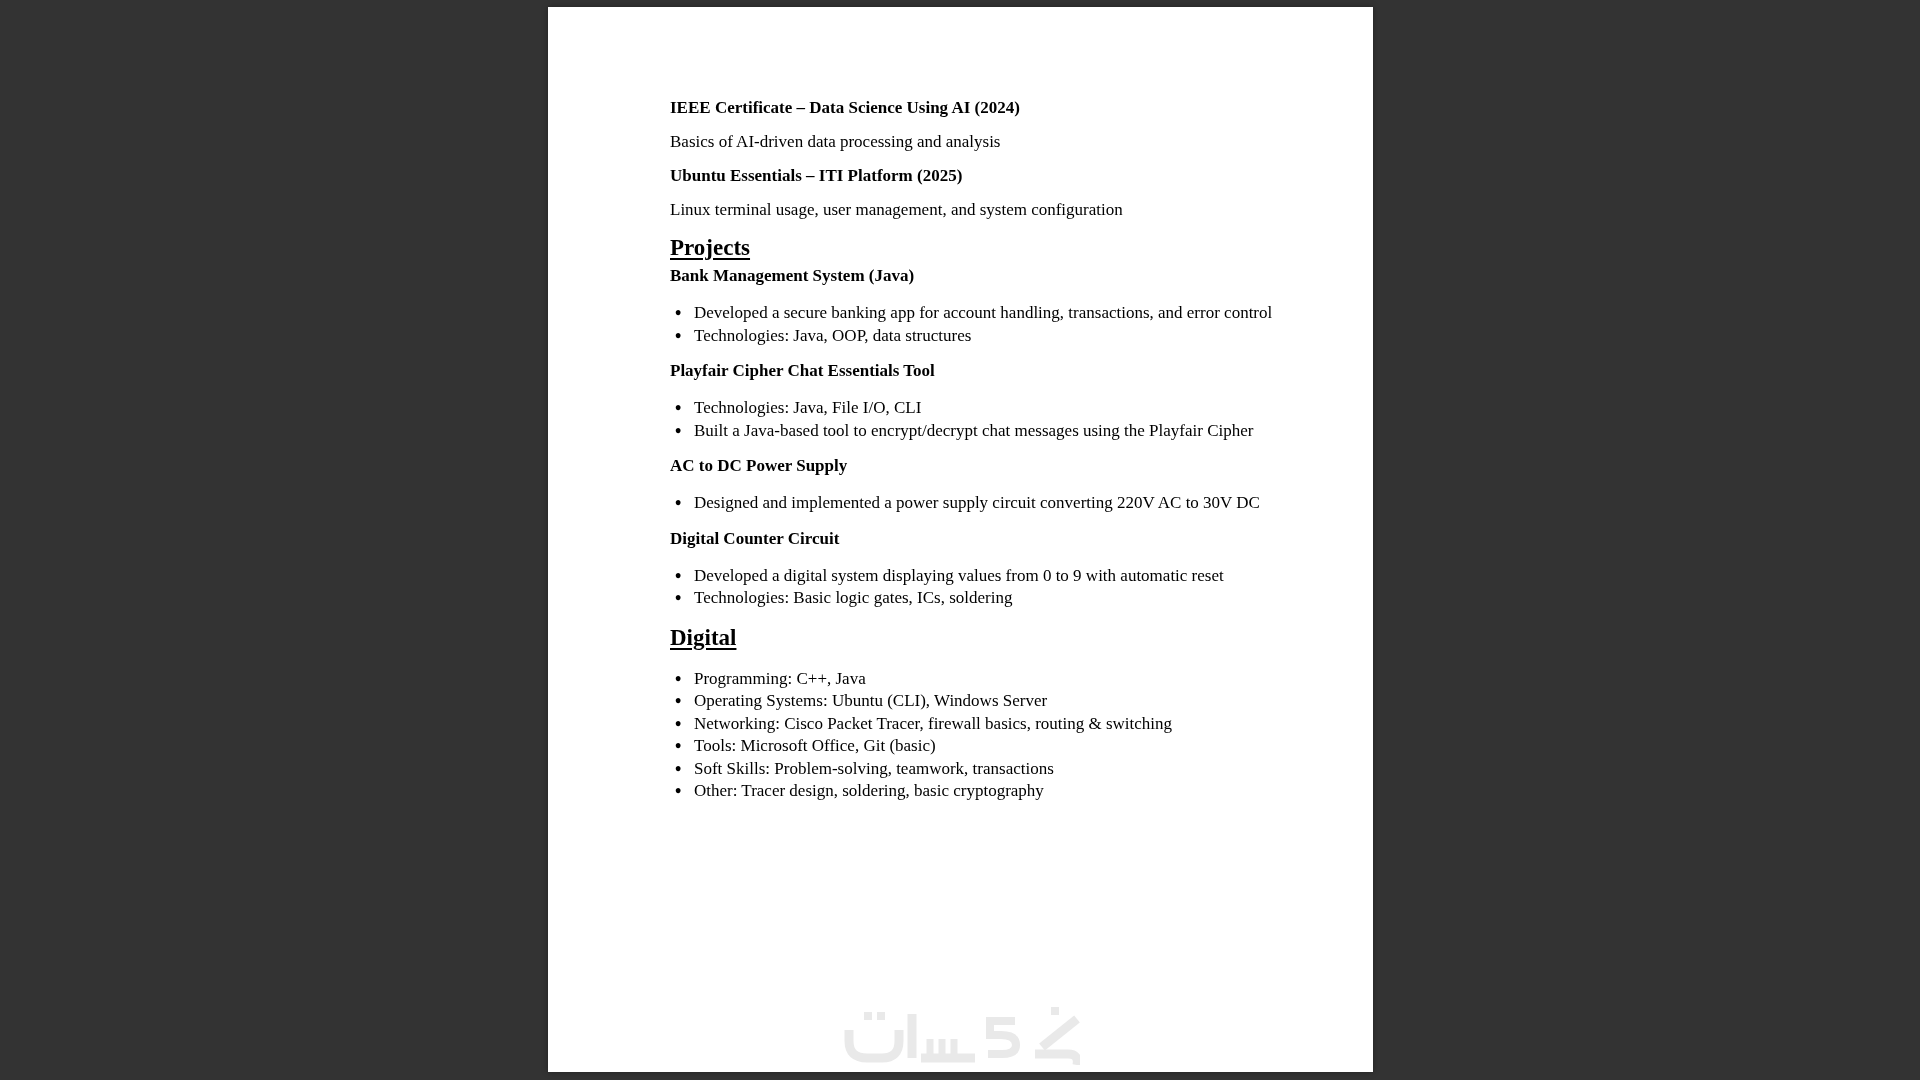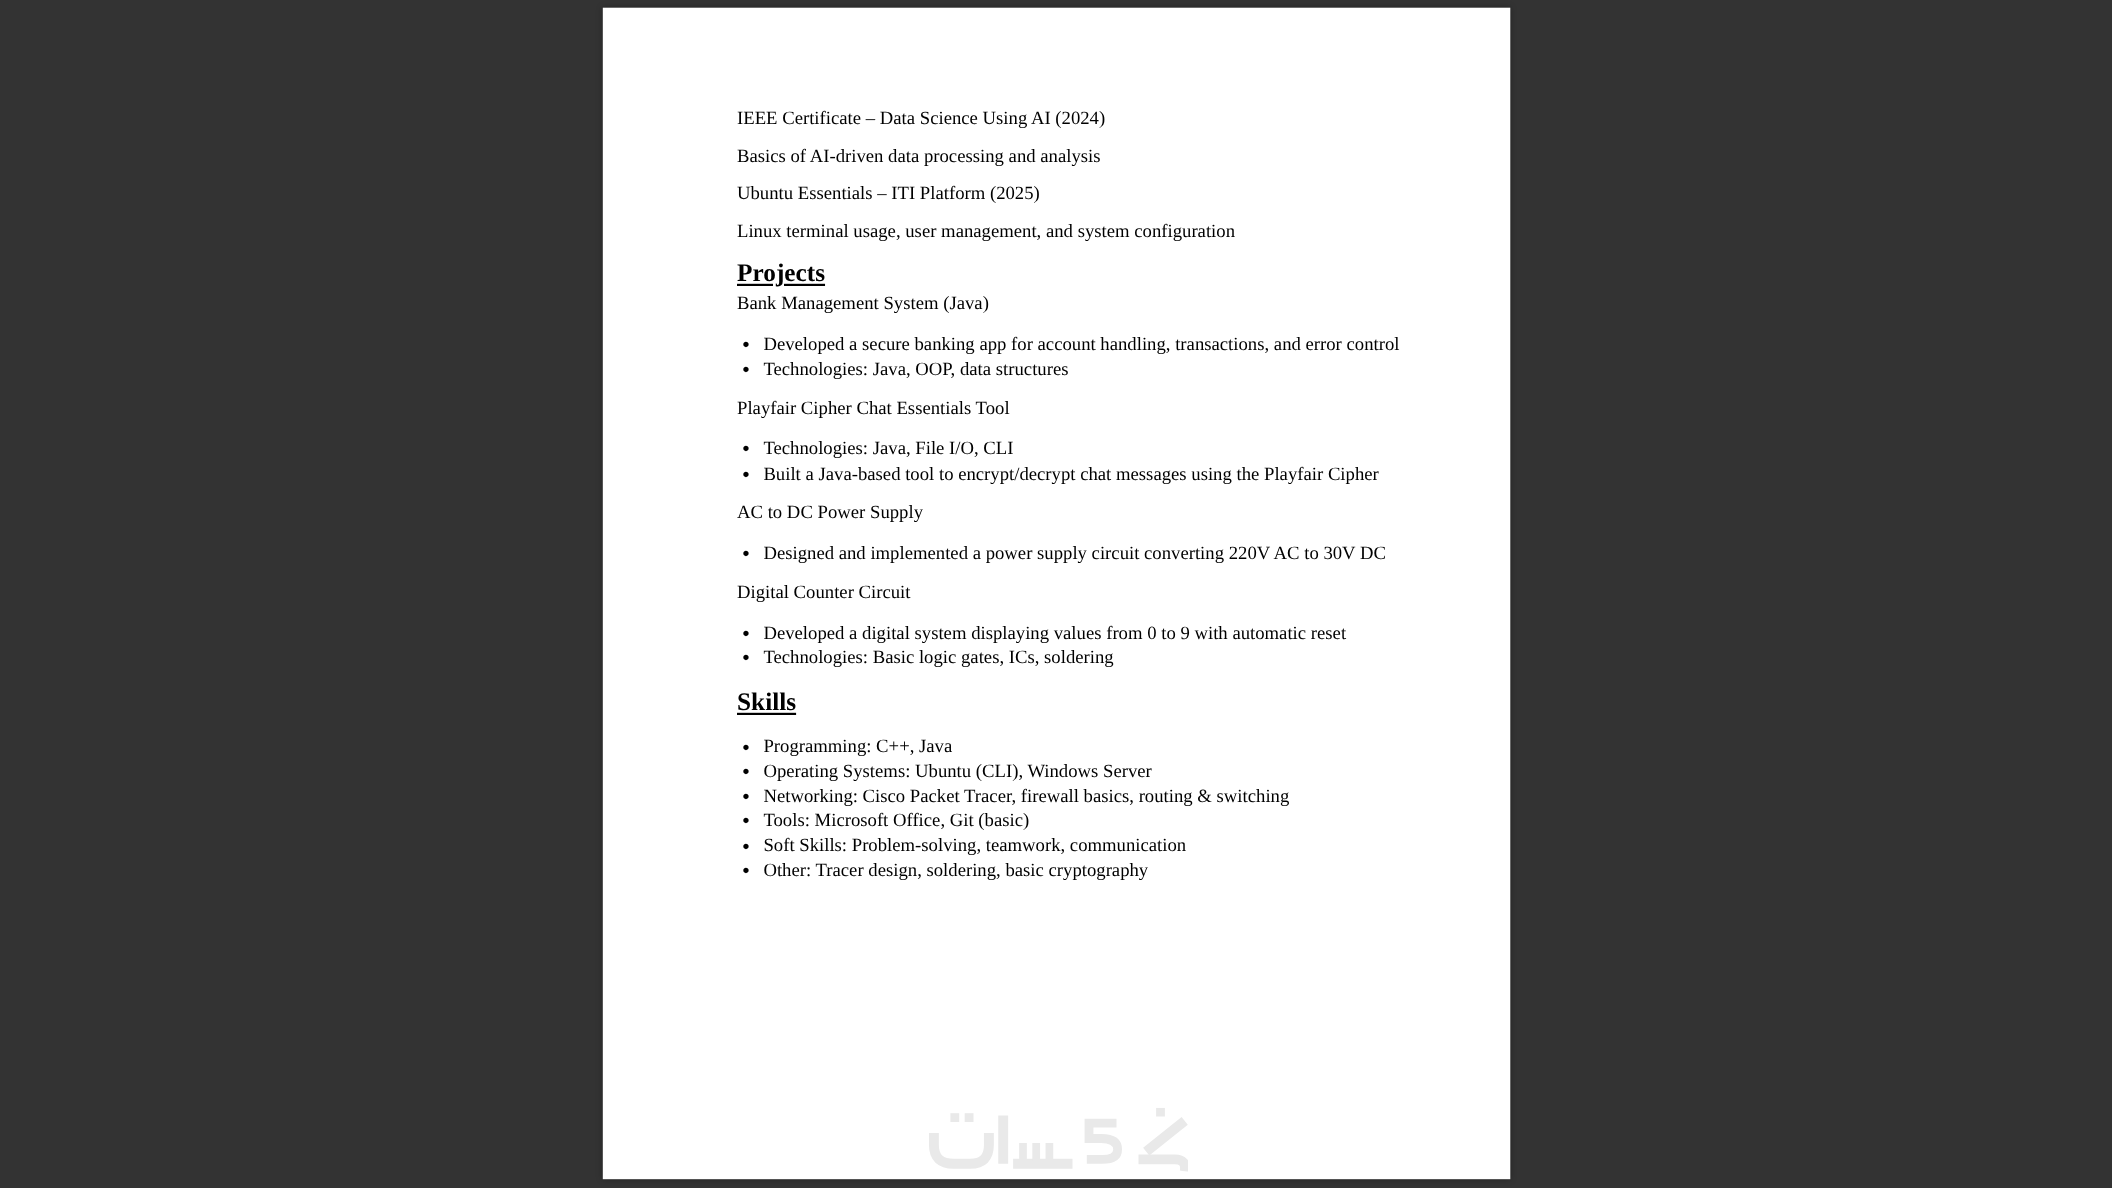--- a/index.html
+++ b/index.html
@@ -28,21 +28,21 @@
     padding: 90px 40px 0 122px;
     color: #000000;
   }
   .para {
     font-size: 17px;
     line-height: 22px;
     margin: 0 0 12px 0;
     white-space: nowrap;
   }
   .item-title {
-    font-weight: normal;
+    font-weight: bold;
   }
   .section-heading {
     font-size: 23px;
     font-weight: bold;
     line-height: 30px;
     margin: 0 0 2px 0;
     text-decoration: underline;
     text-underline-offset: 3px;
     text-decoration-thickness: 2px;
   }
@@ -109,28 +109,28 @@
       <ul class="bullet-list">
         <li>Designed and implemented a power supply circuit converting 220V AC to 30V DC</li>
       </ul>
 
       <p class="para item-title">Digital Counter Circuit</p>
       <ul class="bullet-list">
         <li>Developed a digital system displaying values from 0 to 9 with automatic reset</li>
         <li>Technologies: Basic logic gates, ICs, soldering</li>
       </ul>
 
-      <h1 class="section-heading">Skills</h1>
+      <h1 class="section-heading">Digital</h1>
 
       <ul class="bullet-list">
         <li>Programming: C++, Java</li>
         <li>Operating Systems: Ubuntu (CLI), Windows Server</li>
         <li>Networking: Cisco Packet Tracer, firewall basics, routing &amp; switching</li>
         <li>Tools: Microsoft Office, Git (basic)</li>
-        <li>Soft Skills: Problem-solving, teamwork, communication</li>
+        <li>Soft Skills: Problem-solving, teamwork, transactions</li>
         <li>Other: Tracer design, soldering, basic cryptography</li>
       </ul>
     </div>
 
     <div class="watermark" style="color: rgb(233, 233, 233);">
       <svg viewBox="0 0 236 58" xmlns="http://www.w3.org/2000/svg">
         <g stroke="currentColor" stroke-width="9" fill="none" stroke-linecap="butt">
 
           <path d="M5,23 V34 Q5,51 23,51 H38 Q55,51 55,34 V23"></path>
 

